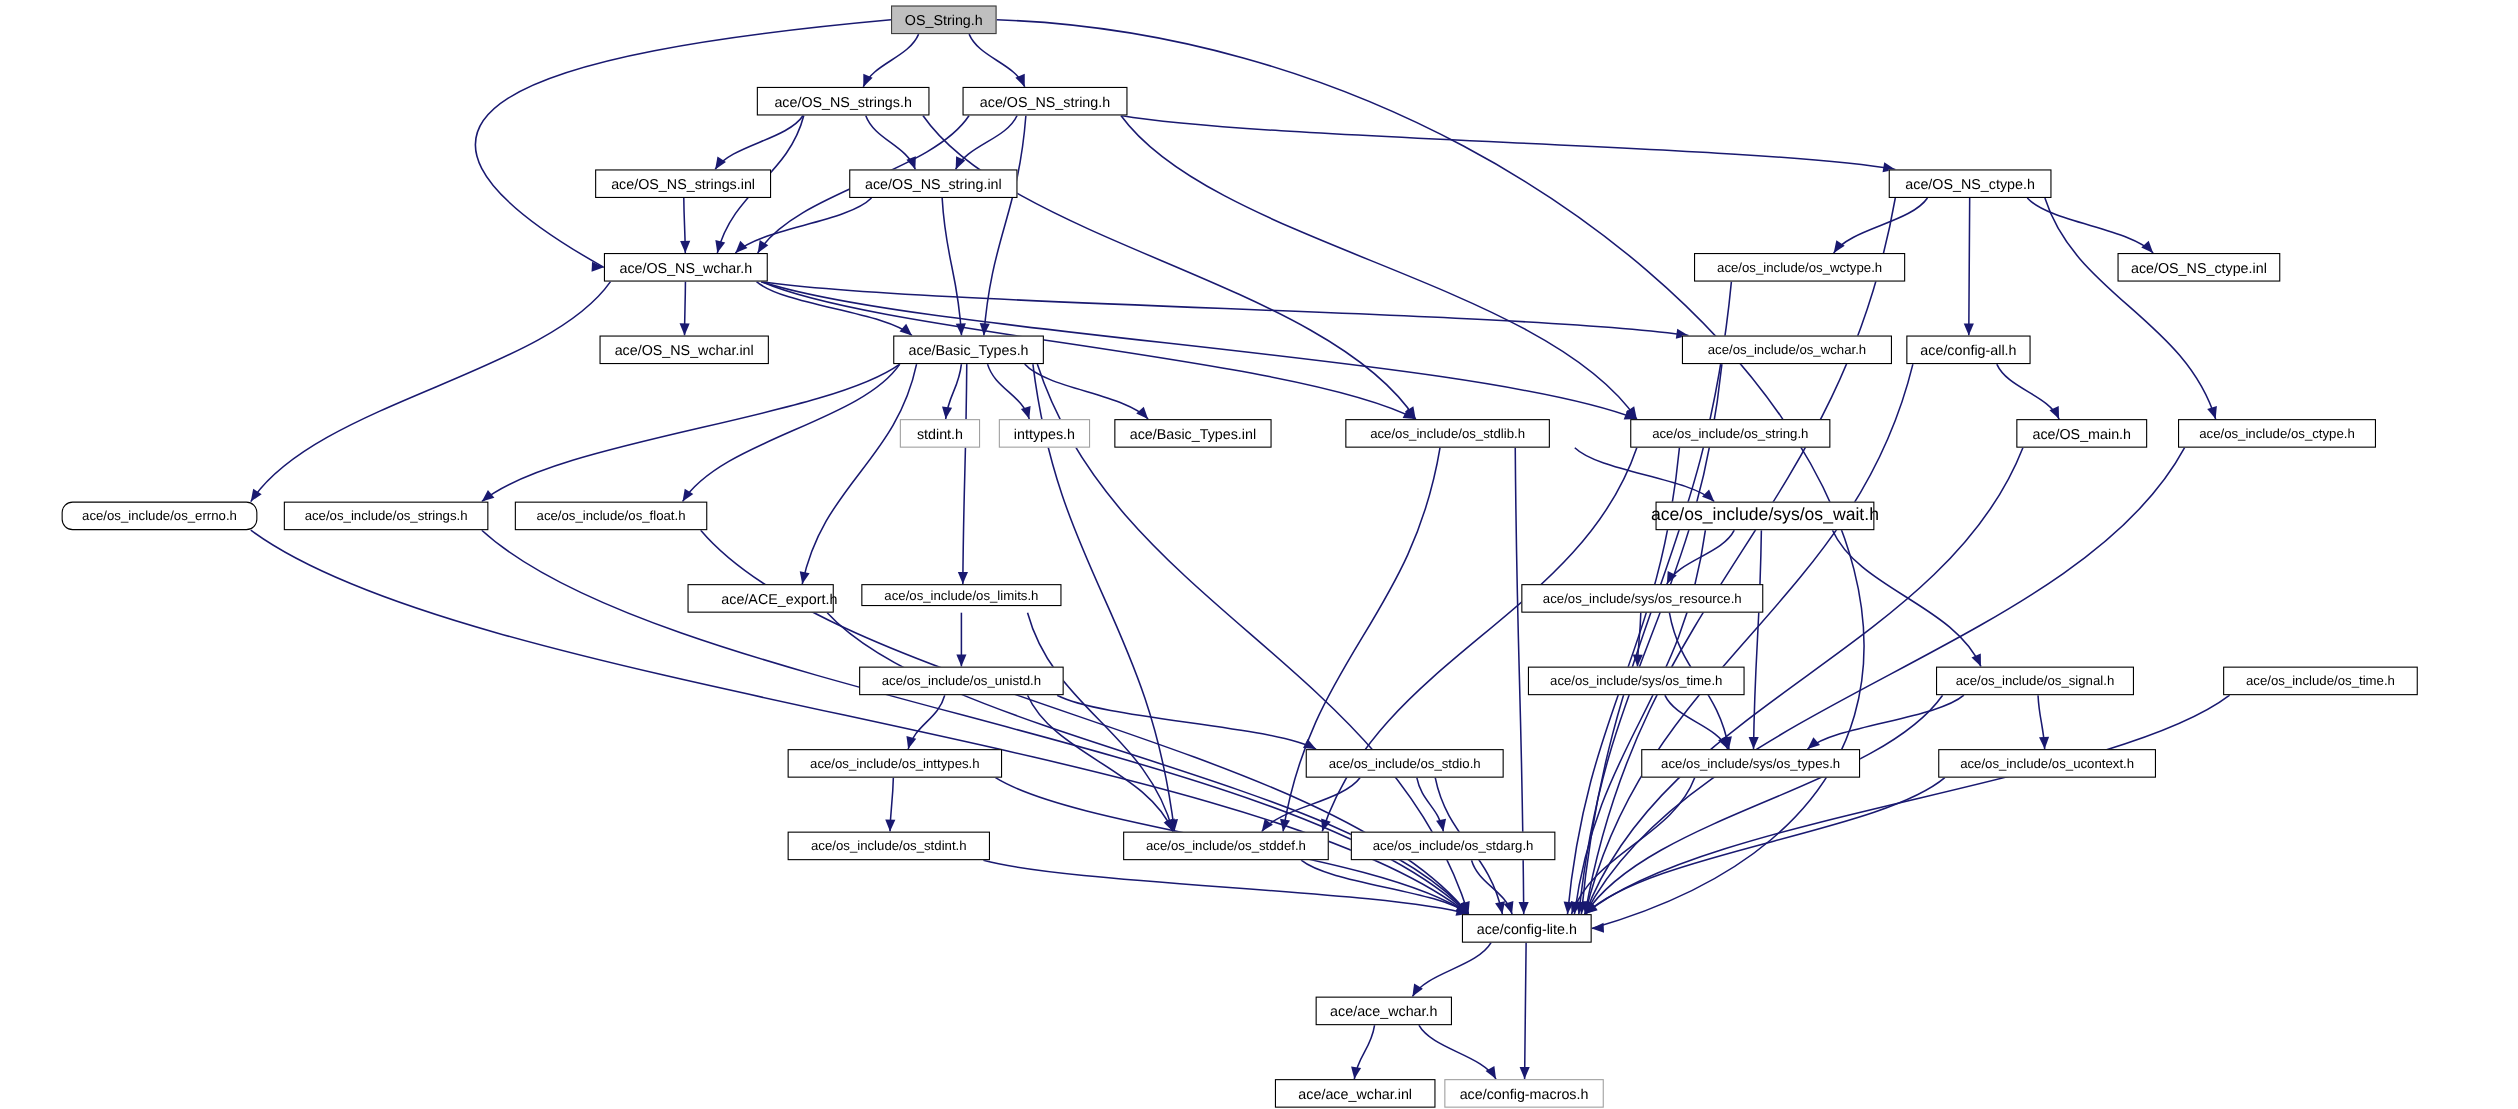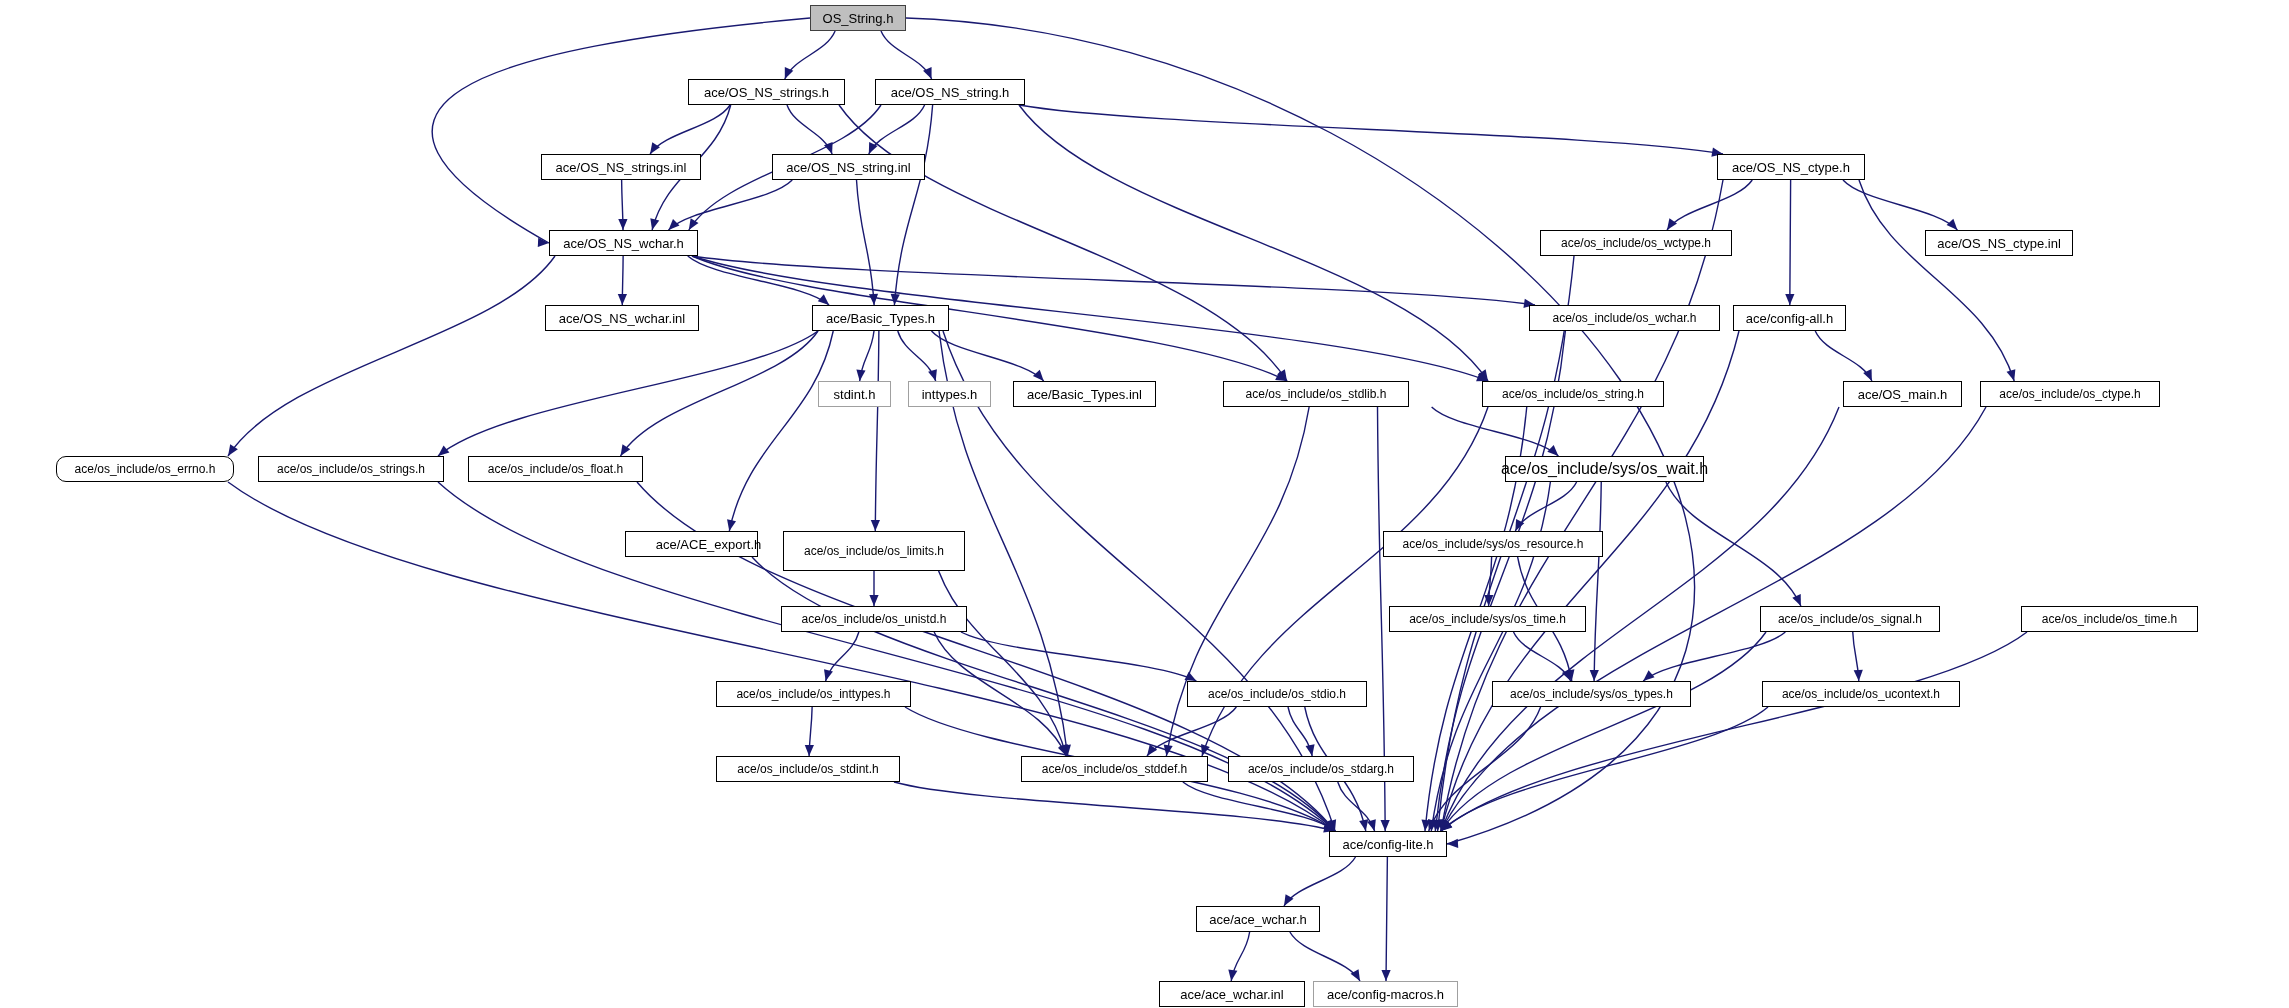--- a/index.html
+++ b/index.html
@@ -196,28 +196,28 @@
       <div class="node" style="left: 1925px; top: 230px; width: 148px; height: 26px; font-size: 13px;">ace/OS_NS_ctype.inl</div>
       <div class="node" style="left: 545px; top: 305px; width: 154px; height: 26px; font-size: 13px;">ace/OS_NS_wchar.inl</div>
       <div class="node" style="left: 812px; top: 305px; width: 137px; height: 26px; font-size: 13px;">ace/Basic_Types.h</div>
       <div class="node" style="left: 1529px; top: 305px; width: 191px; height: 26px; font-size: 12px;">ace/os_include/os_wchar.h</div>
       <div class="node" style="left: 1733px; top: 305px; width: 113px; height: 26px; font-size: 13px;">ace/config-all.h</div>
       <div class="node sys" style="left: 818px; top: 381px; width: 73px; height: 26px; font-size: 13px;">stdint.h</div>
       <div class="node sys" style="left: 908px; top: 381px; width: 83px; height: 26px; font-size: 13px;">inttypes.h</div>
       <div class="node" style="left: 1013px; top: 381px; width: 143px; height: 26px; font-size: 13px;">ace/Basic_Types.inl</div>
       <div class="node" style="left: 1223px; top: 381px; width: 186px; height: 26px; font-size: 12px;">ace/os_include/os_stdlib.h</div>
       <div class="node" style="left: 1482px; top: 381px; width: 182px; height: 26px; font-size: 12px;">ace/os_include/os_string.h</div>
-      <div class="node" style="left: 1833px; top: 381px; width: 119px; height: 26px; font-size: 13px; margin-left: 10px;">ace/OS_main.h</div>
+      <div class="node" style="left: 1833px; top: 381px; width: 119px; height: 26px; font-size: 13px;">ace/OS_main.h</div>
       <div class="node" style="left: 1980px; top: 381px; width: 180px; height: 26px; font-size: 12px;">ace/os_include/os_ctype.h</div>
       <div class="node" style="left: 56px; top: 456px; width: 178px; height: 26px; font-size: 12px; border-radius: 10px;">ace/os_include/os_errno.h</div>
       <div class="node" style="left: 258px; top: 456px; width: 186px; height: 26px; font-size: 12px;">ace/os_include/os_strings.h</div>
       <div class="node" style="left: 468px; top: 456px; width: 175px; height: 26px; font-size: 12px;">ace/os_include/os_float.h</div>
       <div class="node" style="left: 1505px; top: 456px; width: 199px; height: 26px; font-size: 16px;">ace/os_include/sys/os_wait.h</div>
       <div class="node" style="left: 625px; top: 531px; width: 133px; height: 26px; font-size: 13px; padding-left: 34px;">ace/ACE_export.h</div>
-      <div class="node" style="left: 783px; top: 531px; width: 182px; height: 40px; font-size: 12px;">ace/os_include/os_limits.h</div>
+      <div class="node" style="left: 783px; top: 531px; width: 182px; height: 20px; font-size: 12px;">ace/os_include/os_limits.h</div>
       <div class="node" style="left: 1383px; top: 531px; width: 220px; height: 26px; font-size: 12px;">ace/os_include/sys/os_resource.h</div>
       <div class="node" style="left: 1389px; top: 606px; width: 197px; height: 26px; font-size: 12px;">ace/os_include/sys/os_time.h</div>
       <div class="node" style="left: 781px; top: 606px; width: 186px; height: 26px; font-size: 12px;">ace/os_include/os_unistd.h</div>
       <div class="node" style="left: 1760px; top: 606px; width: 180px; height: 26px; font-size: 12px;">ace/os_include/os_signal.h</div>
       <div class="node" style="left: 2021px; top: 606px; width: 177px; height: 26px; font-size: 12px;">ace/os_include/os_time.h</div>
       <div class="node" style="left: 716px; top: 681px; width: 195px; height: 26px; font-size: 12px;">ace/os_include/os_inttypes.h</div>
       <div class="node" style="left: 1187px; top: 681px; width: 180px; height: 26px; font-size: 12px;">ace/os_include/os_stdio.h</div>
       <div class="node" style="left: 1492px; top: 681px; width: 199px; height: 26px; font-size: 12px;">ace/os_include/sys/os_types.h</div>
       <div class="node" style="left: 1762px; top: 681px; width: 198px; height: 26px; font-size: 12px;">ace/os_include/os_ucontext.h</div>
       <div class="node" style="left: 716px; top: 756px; width: 184px; height: 26px; font-size: 12px;">ace/os_include/os_stdint.h</div>

